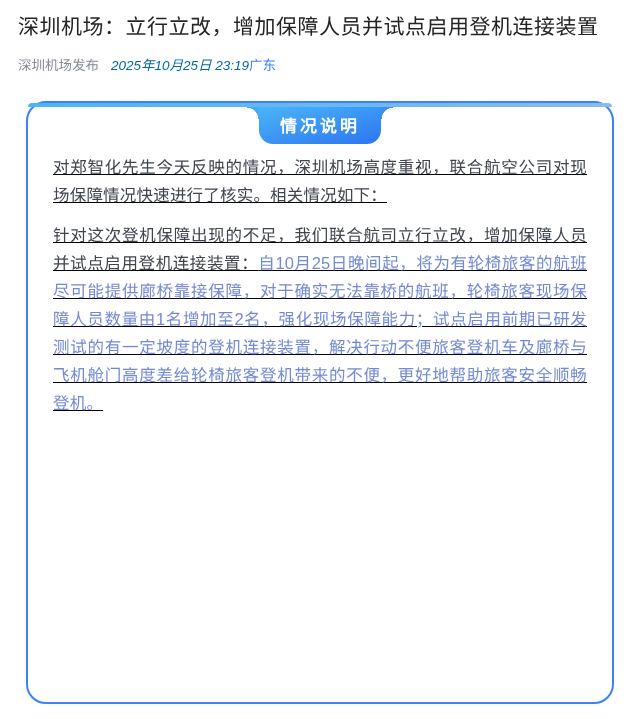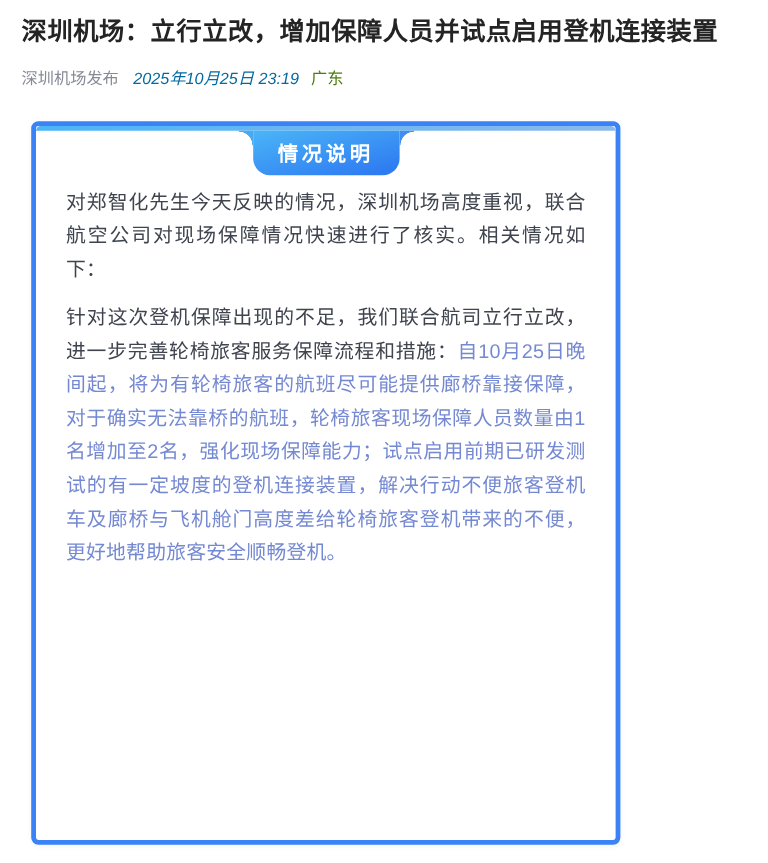--- a/index.html
+++ b/index.html
@@ -9,44 +9,44 @@
     height: 719px;
     font-family: "Liberation Sans", "DejaVu Sans", sans-serif;
     overflow: hidden;
     position: relative;
   }
 
   
   .header { padding: 13px 20px 0 18px; }
   .title {
     font-size: 21px;
-    font-weight: 700;
+    font-weight: 400;
     color: #242424;
     line-height: 1.35;
     letter-spacing: 0.5px;
   }
   .byline {
     margin-top: 13px;
     font-size: 13.5px;
     display: flex;
     align-items: center;
   }
   .source { color: #868b96; margin-right: 12px; cursor: pointer; }
   .timestamp { color: #0369a1; font-style: italic; }
-  .region { color: #4d7c0f; margin-left: 10px; }
+  .region { color: #3b82f6; }
 
   
   .card {
     position: relative;
     margin: 27px 0 0 26px;
-    width: 491px;
+    width: 588px;
     min-height: 603px;
     background: #ffffff;
-    border: 4px solid #3b82f6;
-    border-radius: 6px;
+    border: 2px solid #3b82f6;
+    border-radius: 20px;
     box-shadow: 0 1px 4px rgba(120,140,170,0.08);
   }
   .card-bar {
     position: absolute;
     top: 0; left: 0; right: 0;
     height: 4px;
     border-radius: 9px 9px 0 0;
     background: linear-gradient(90deg, var(--badge-start, #4ab5f7), #8cb9ea);
   }
   .badge {
@@ -72,21 +72,21 @@
   }
   .badge::before {
     left: -12px;
     background: radial-gradient(circle 12px at 0% 100%, rgba(0,0,0,0) 0 11px, #49aaf3 11.5px);
   }
   .badge::after {
     right: -12px;
     background: radial-gradient(circle 12px at 100% 100%, rgba(0,0,0,0) 0 11px, #3f8ef0 11.5px);
   }
 
-  .card-body { padding: 50px 25px 22px; }
+  .card-body { padding: 50px 25px 22px; text-decoration: underline; }
   .para {
     font-size: 16.5px;
     line-height: 28px;
     color: #3f444e;
     margin-bottom: 12px;
     text-align: justify;
     letter-spacing: 0.2px;
   }
   .para:last-child { margin-bottom: 0; }
   .highlight { color: var(--highlight-text, #7589d2); }
@@ -101,15 +101,15 @@
     <span class="timestamp">2025年10月25日 23:19</span>
     <span class="region">广东</span>
   </div>
 </div>
 
 <div class="card">
   <div class="card-bar"></div>
   <div class="badge">情况说明</div>
   <div class="card-body">
     <p class="para">对郑智化先生今天反映的情况，深圳机场高度重视，联合航空公司对现场保障情况快速进行了核实。相关情况如下：</p>
-    <p class="para"><span>针对这次登机保障出现的不足，我们联合航司立行立改，进一步完善轮椅旅客服务保障流程和措施：</span><span class="highlight">自10月25日晚间起，将为有轮椅旅客的航班尽可能提供廊桥靠接保障，对于确实无法靠桥的航班，轮椅旅客现场保障人员数量由1名增加至2名，强化现场保障能力；试点启用前期已研发测试的有一定坡度的登机连接装置，解决行动不便旅客登机车及廊桥与飞机舱门高度差给轮椅旅客登机带来的不便，更好地帮助旅客安全顺畅登机。</span></p>
+    <p class="para"><span>针对这次登机保障出现的不足，我们联合航司立行立改，增加保障人员并试点启用登机连接装置：</span><span class="highlight">自10月25日晚间起，将为有轮椅旅客的航班尽可能提供廊桥靠接保障，对于确实无法靠桥的航班，轮椅旅客现场保障人员数量由1名增加至2名，强化现场保障能力；试点启用前期已研发测试的有一定坡度的登机连接装置，解决行动不便旅客登机车及廊桥与飞机舱门高度差给轮椅旅客登机带来的不便，更好地帮助旅客安全顺畅登机。</span></p>
   </div>
 </div>
 
 </body></html>

